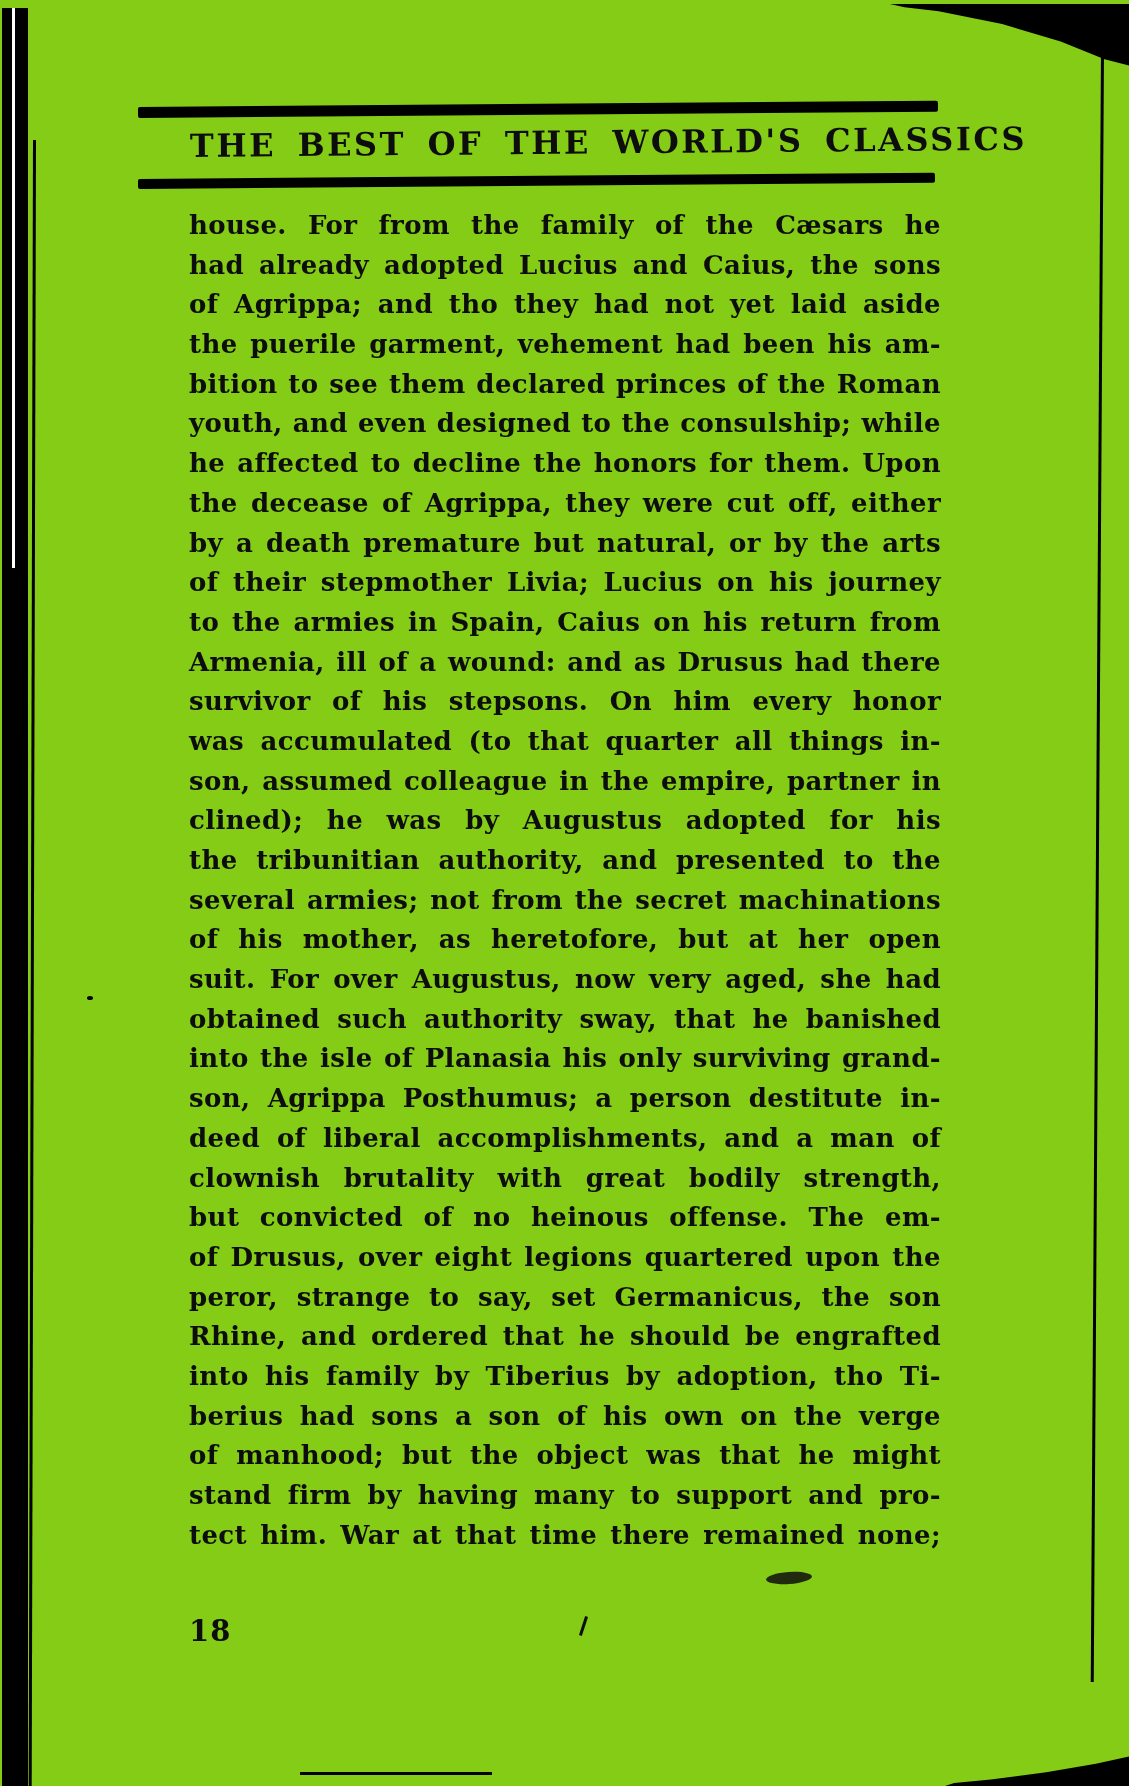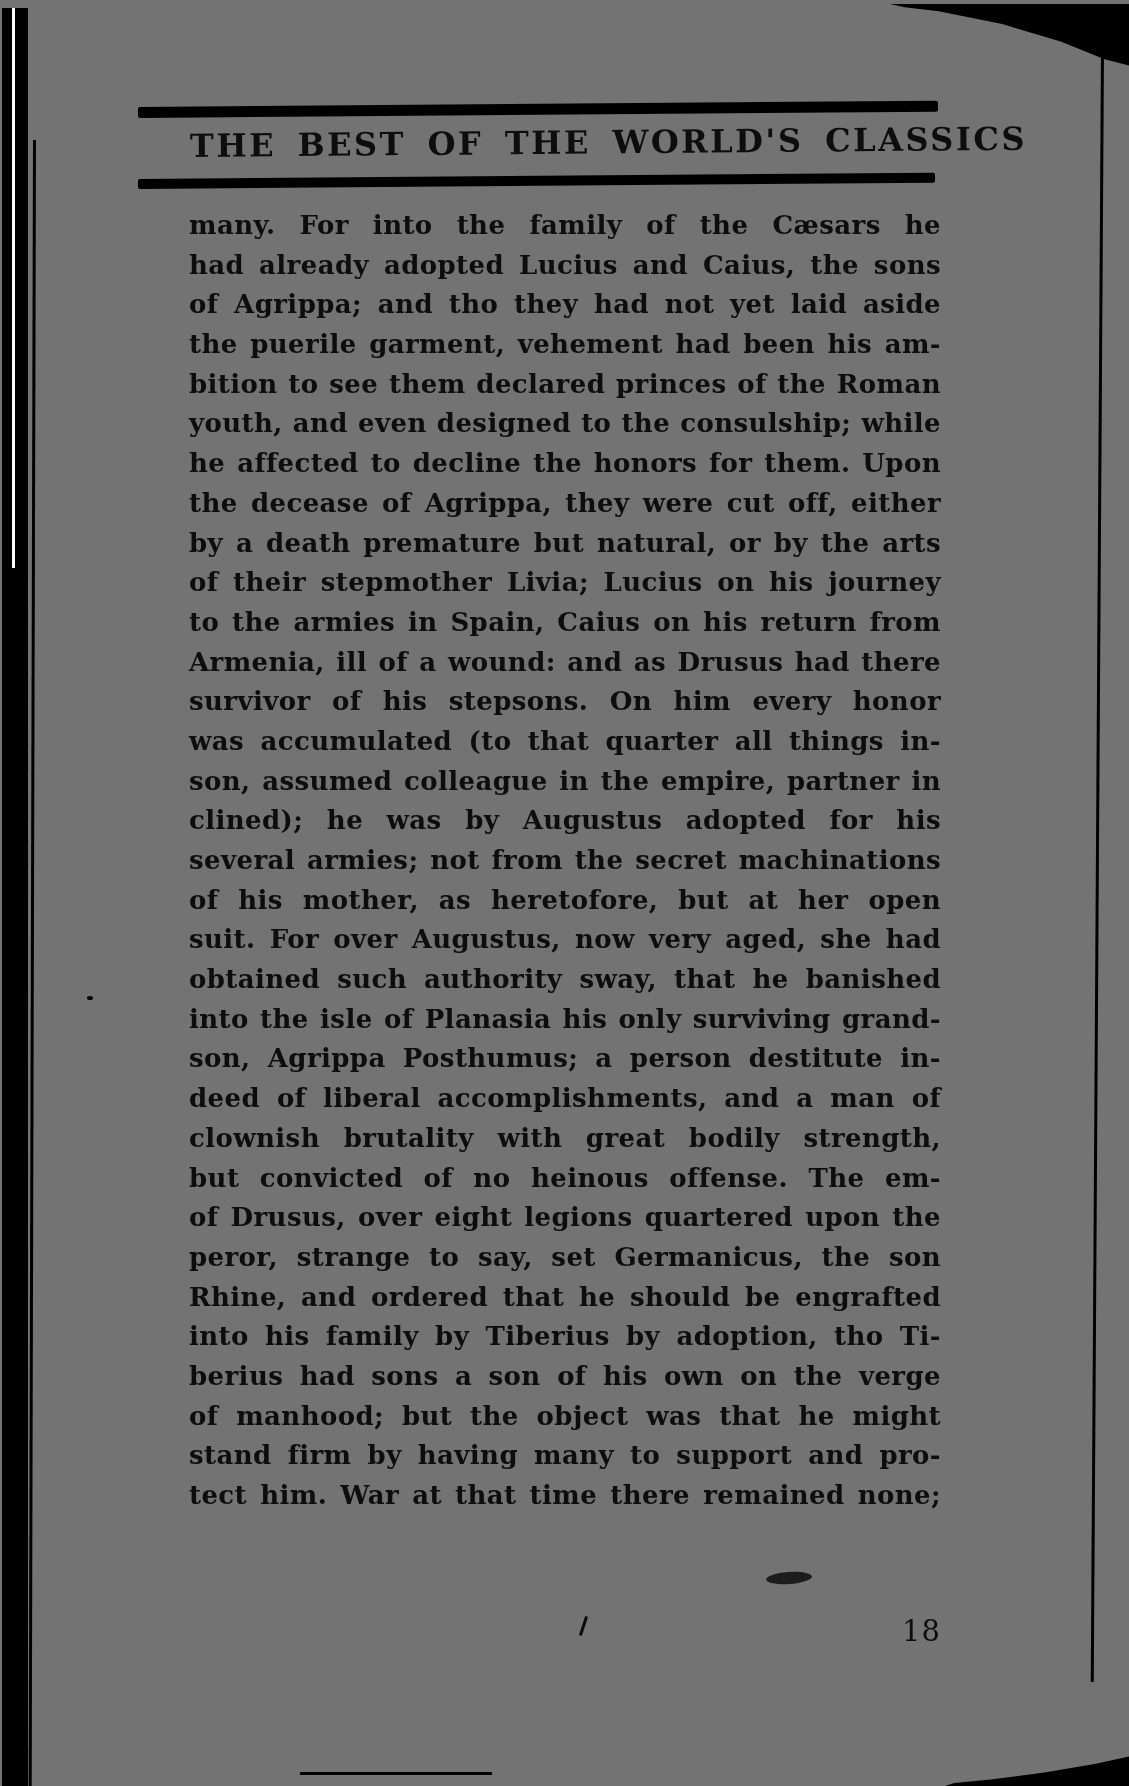--- a/index.html
+++ b/index.html
@@ -1,21 +1,21 @@
 <!DOCTYPE html>
 <html><head>
 <meta charset="utf-8">
 <style>
   html,body{margin:0;padding:0;}
   body{
     width:1129px;height:1786px;position:relative;overflow:hidden;
     background:#ffffff;color:#0d0d0d;
     font-family:"DejaVu Serif", serif;
   }
-  .page{position:absolute;inset:0;background:#737373;}
+  .page{position:absolute;inset:0;background:#84cc16;}
 
   
   .binding-band{position:absolute;left:2px;top:8px;width:26px;height:1778px;background:#000;}
   .binding-gap{position:absolute;left:12px;top:8px;width:3px;height:560px;background:#fff;}
   .binding-line{position:absolute;left:33px;top:140px;width:3px;height:1646px;background:#000;transform-origin:top;transform:rotate(0.15deg);}
   .curl-top-right{
     position:absolute;left:885px;top:0;width:244px;height:80px;background:#000;
     clip-path:polygon(2% 5%, 100% 5%, 100% 82%, 90% 74%, 72% 52%, 48% 30%, 22% 14%, 8% 9%);
   }
   .edge-line-right{position:absolute;left:1101px;top:50px;width:3px;height:1632px;background:#000;transform-origin:top;transform:rotate(0.36deg);}
@@ -39,21 +39,21 @@
   
   .body-text{position:absolute;left:189px;top:206px;width:752px;}
   .tline{
     width:752px;height:39.7px;line-height:39.7px;
     font-size:26px;font-weight:600;letter-spacing:0.4px;
     text-align:justify;text-align-last:justify;
     white-space:nowrap;overflow:visible;
   }
 
   
-  .folio{position:absolute;left:189px;top:1614px;width:752px;text-align:right;font-size:29px;font-weight:400;letter-spacing:1px;}
+  .folio{position:absolute;left:189px;top:1614px;width:752px;text-align:left;font-size:29px;font-weight:700;letter-spacing:1px;}
   .folio-artifact{position:absolute;left:582px;top:1616px;width:3px;height:20px;background:#0d0d0d;transform:rotate(18deg);}
 </style>
 </head>
 <body>
 
 <div class="page">
 
   <div class="binding-band"></div>
   <div class="binding-gap"></div>
   <div class="binding-line"></div>
@@ -61,36 +61,37 @@
   <div class="edge-line-right"></div>
   <div class="curl-bottom-right"></div>
   <div class="bottom-left-line"></div>
   <div class="ink-dot"></div>
 
   <div class="rule-top"></div>
   <div class="header-title">THE BEST OF THE WORLD'S CLASSICS</div>
   <div class="rule-bottom"></div>
 
   <div class="body-text">
-      <div class="tline">many. For into the family of the Cæsars he</div>
+      <div class="tline">house. For from the family of the Cæsars he</div>
       <div class="tline">had already adopted Lucius and Caius, the sons</div>
       <div class="tline">of Agrippa; and tho they had not yet laid aside</div>
       <div class="tline">the puerile garment, vehement had been his am-</div>
       <div class="tline">bition to see them declared princes of the Roman</div>
       <div class="tline">youth, and even designed to the consulship; while</div>
       <div class="tline">he affected to decline the honors for them. Upon</div>
       <div class="tline">the decease of Agrippa, they were cut off, either</div>
       <div class="tline">by a death premature but natural, or by the arts</div>
       <div class="tline">of their stepmother Livia; Lucius on his journey</div>
       <div class="tline">to the armies in Spain, Caius on his return from</div>
       <div class="tline">Armenia, ill of a wound: and as Drusus had there</div>
       <div class="tline">survivor of his stepsons. On him every honor</div>
       <div class="tline">was accumulated (to that quarter all things in-</div>
       <div class="tline">son, assumed colleague in the empire, partner in</div>
       <div class="tline">clined); he was by Augustus adopted for his</div>
+      <div class="tline">the tribunitian authority, and presented to the</div>
       <div class="tline">several armies; not from the secret machinations</div>
       <div class="tline">of his mother, as heretofore, but at her open</div>
       <div class="tline">suit. For over Augustus, now very aged, she had</div>
       <div class="tline">obtained such authority sway, that he banished</div>
       <div class="tline">into the isle of Planasia his only surviving grand-</div>
       <div class="tline">son, Agrippa Posthumus; a person destitute in-</div>
       <div class="tline">deed of liberal accomplishments, and a man of</div>
       <div class="tline">clownish brutality with great bodily strength,</div>
       <div class="tline">but convicted of no heinous offense. The em-</div>
       <div class="tline">of Drusus, over eight legions quartered upon the</div>

